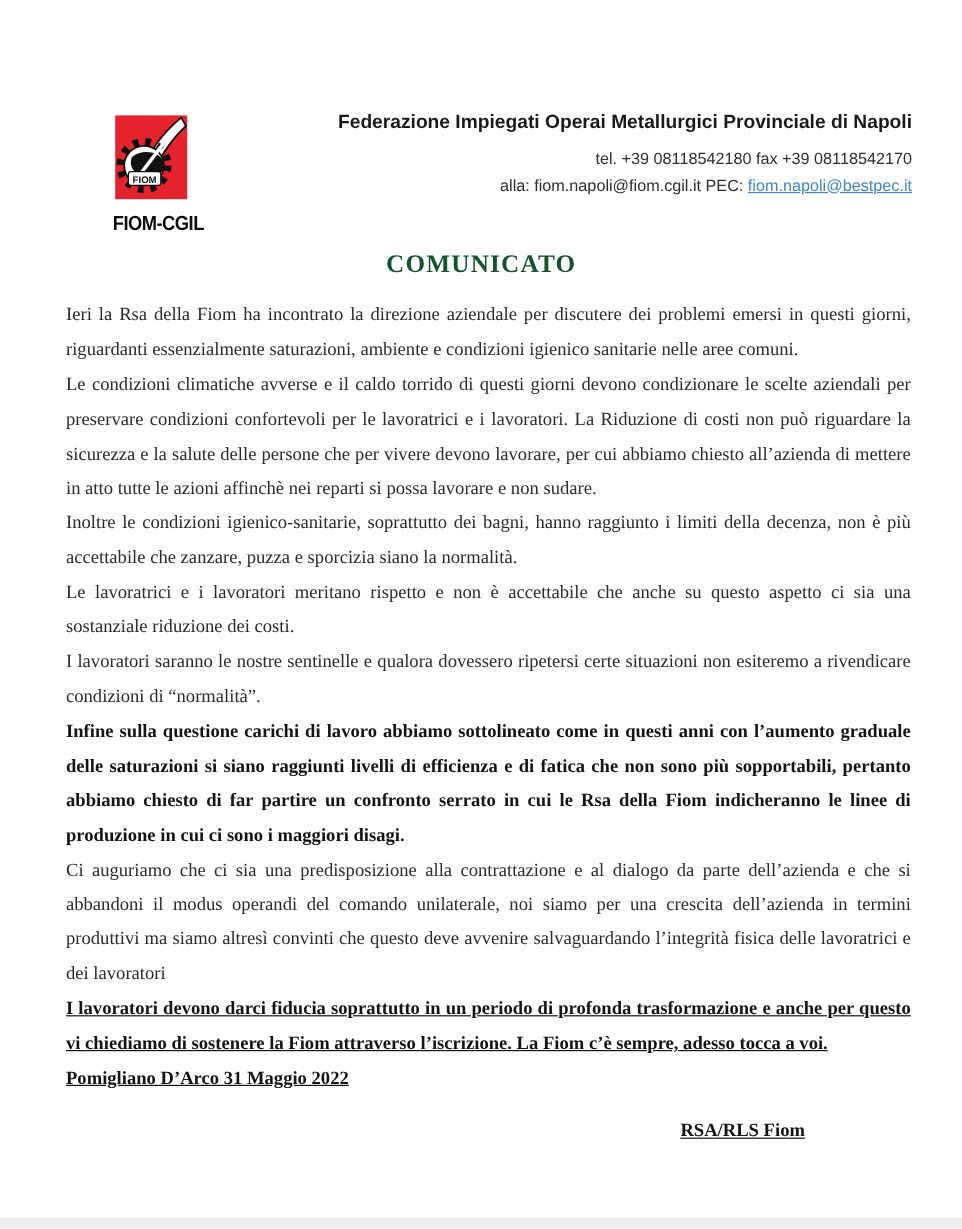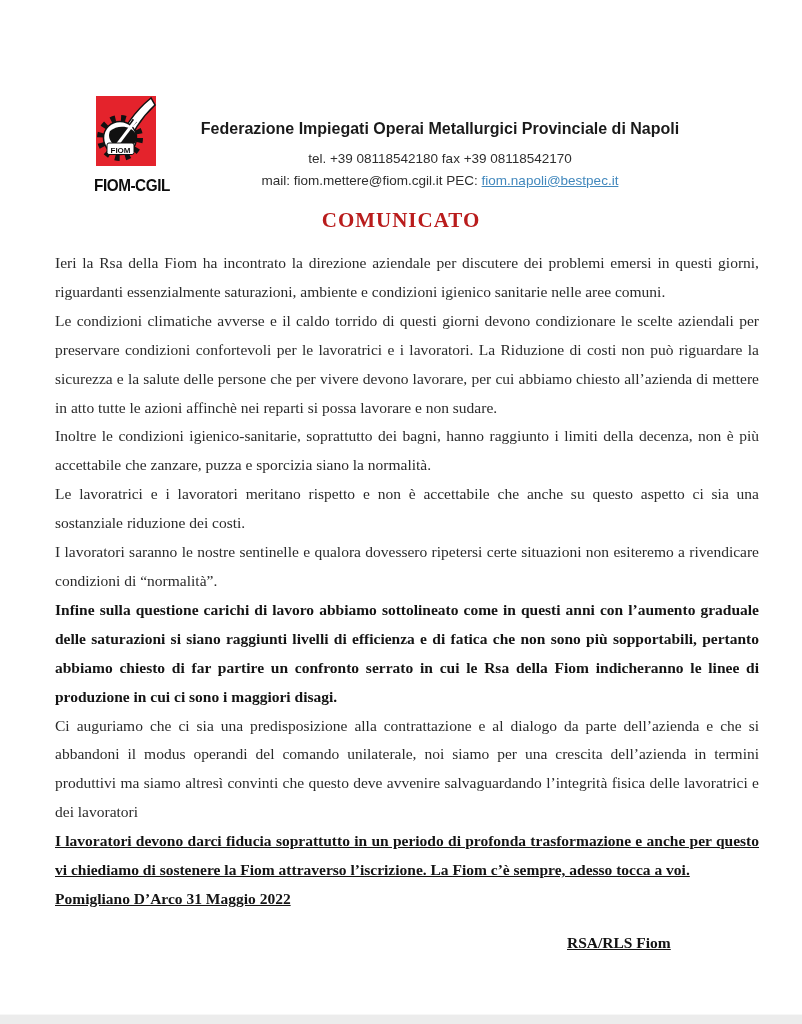--- a/index.html
+++ b/index.html
@@ -18,41 +18,40 @@
   }
   .logo-word{
     margin-top:2px;
     font-family:"Liberation Sans", sans-serif;
     font-weight:bold;font-size:17px;letter-spacing:-0.5px;
     color:#0d0d0d;white-space:nowrap;
     transform:scaleX(0.9);transform-origin:left center;
   }
   .header-text{
     position:absolute;left:120px;top:94px;width:640px;
-    text-align:center;
+    text-align:right;
     font-family:"Liberation Sans", sans-serif;
-    margin-top:26px;
   }
   .org-name{
     font-weight:bold;font-size:16px;color:#1a1a1a;margin-bottom:10px;
   }
   .contact-line{
     font-size:13.5px;line-height:21.5px;color:#2e2e2e;
   }
   .pec-link{
     color:#4288bd;text-decoration:underline;cursor:pointer;
   }
 
   
   .doc-title{
     position:absolute;top:208px;left:0;width:802px;margin:0;
     text-align:center;
     font-family:"Liberation Serif", serif;
     font-size:21px;font-weight:bold;letter-spacing:1px;
-    color:#b91c1c;
+    color:#14532d;
   }
 
   
   .doc-body{
     position:absolute;left:55px;top:249px;width:704px;
     font-size:15.5px;line-height:28.9px;
   }
   .para{margin:0;text-align:justify;}
   .para.bold{font-weight:bold;color:#141414;}
   .para.bold-underline{font-weight:bold;color:#141414;text-decoration:underline;}
@@ -87,21 +86,21 @@
         <path d="M23,49 L51,12" stroke="#ffffff" stroke-width="3"></path>
         <rect x="13" y="47" width="27" height="11.5" rx="2" fill="#ffffff" stroke="#111111"></rect>
         <text x="26.5" y="56.5" font-family="Liberation Sans, sans-serif" font-size="8" font-weight="bold" text-anchor="middle" fill="#111111">FIOM</text>
       </svg>
       <div class="logo-word">FIOM-CGIL</div>
     </div>
 
     <div class="header-text">
       <div class="org-name">Federazione Impiegati Operai Metallurgici Provinciale di Napoli</div>
       <div class="contact-line">tel. +39 08118542180 fax +39 08118542170</div>
-      <div class="contact-line"><span>mail: fiom.mettere@fiom.cgil.it PEC: </span><a class="pec-link" href="#">fiom.napoli@bestpec.it</a></div>
+      <div class="contact-line"><span>alla: fiom.napoli@fiom.cgil.it PEC: </span><a class="pec-link" href="#">fiom.napoli@bestpec.it</a></div>
     </div>
   </header>
 
   <h1 class="doc-title">COMUNICATO</h1>
 
   <main class="doc-body">
     <div id="paragraphs">
         <p class="para normal">Ieri la Rsa della Fiom ha incontrato la direzione aziendale per discutere dei problemi emersi in questi giorni, riguardanti essenzialmente saturazioni, ambiente e condizioni igienico sanitarie nelle aree comuni.</p>
         <p class="para normal">Le condizioni climatiche avverse e il caldo torrido di questi giorni devono condizionare le scelte aziendali per preservare condizioni confortevoli per le lavoratrici e i lavoratori. La Riduzione di costi non può riguardare la sicurezza e la salute delle persone che per vivere devono lavorare, per cui abbiamo chiesto all’azienda di mettere in atto tutte le azioni affinchè nei reparti si possa lavorare e non sudare.</p>
         <p class="para normal">Inoltre le condizioni igienico-sanitarie, soprattutto dei bagni, hanno raggiunto i limiti della decenza, non è più accettabile che zanzare, puzza e sporcizia siano la normalità.</p>

